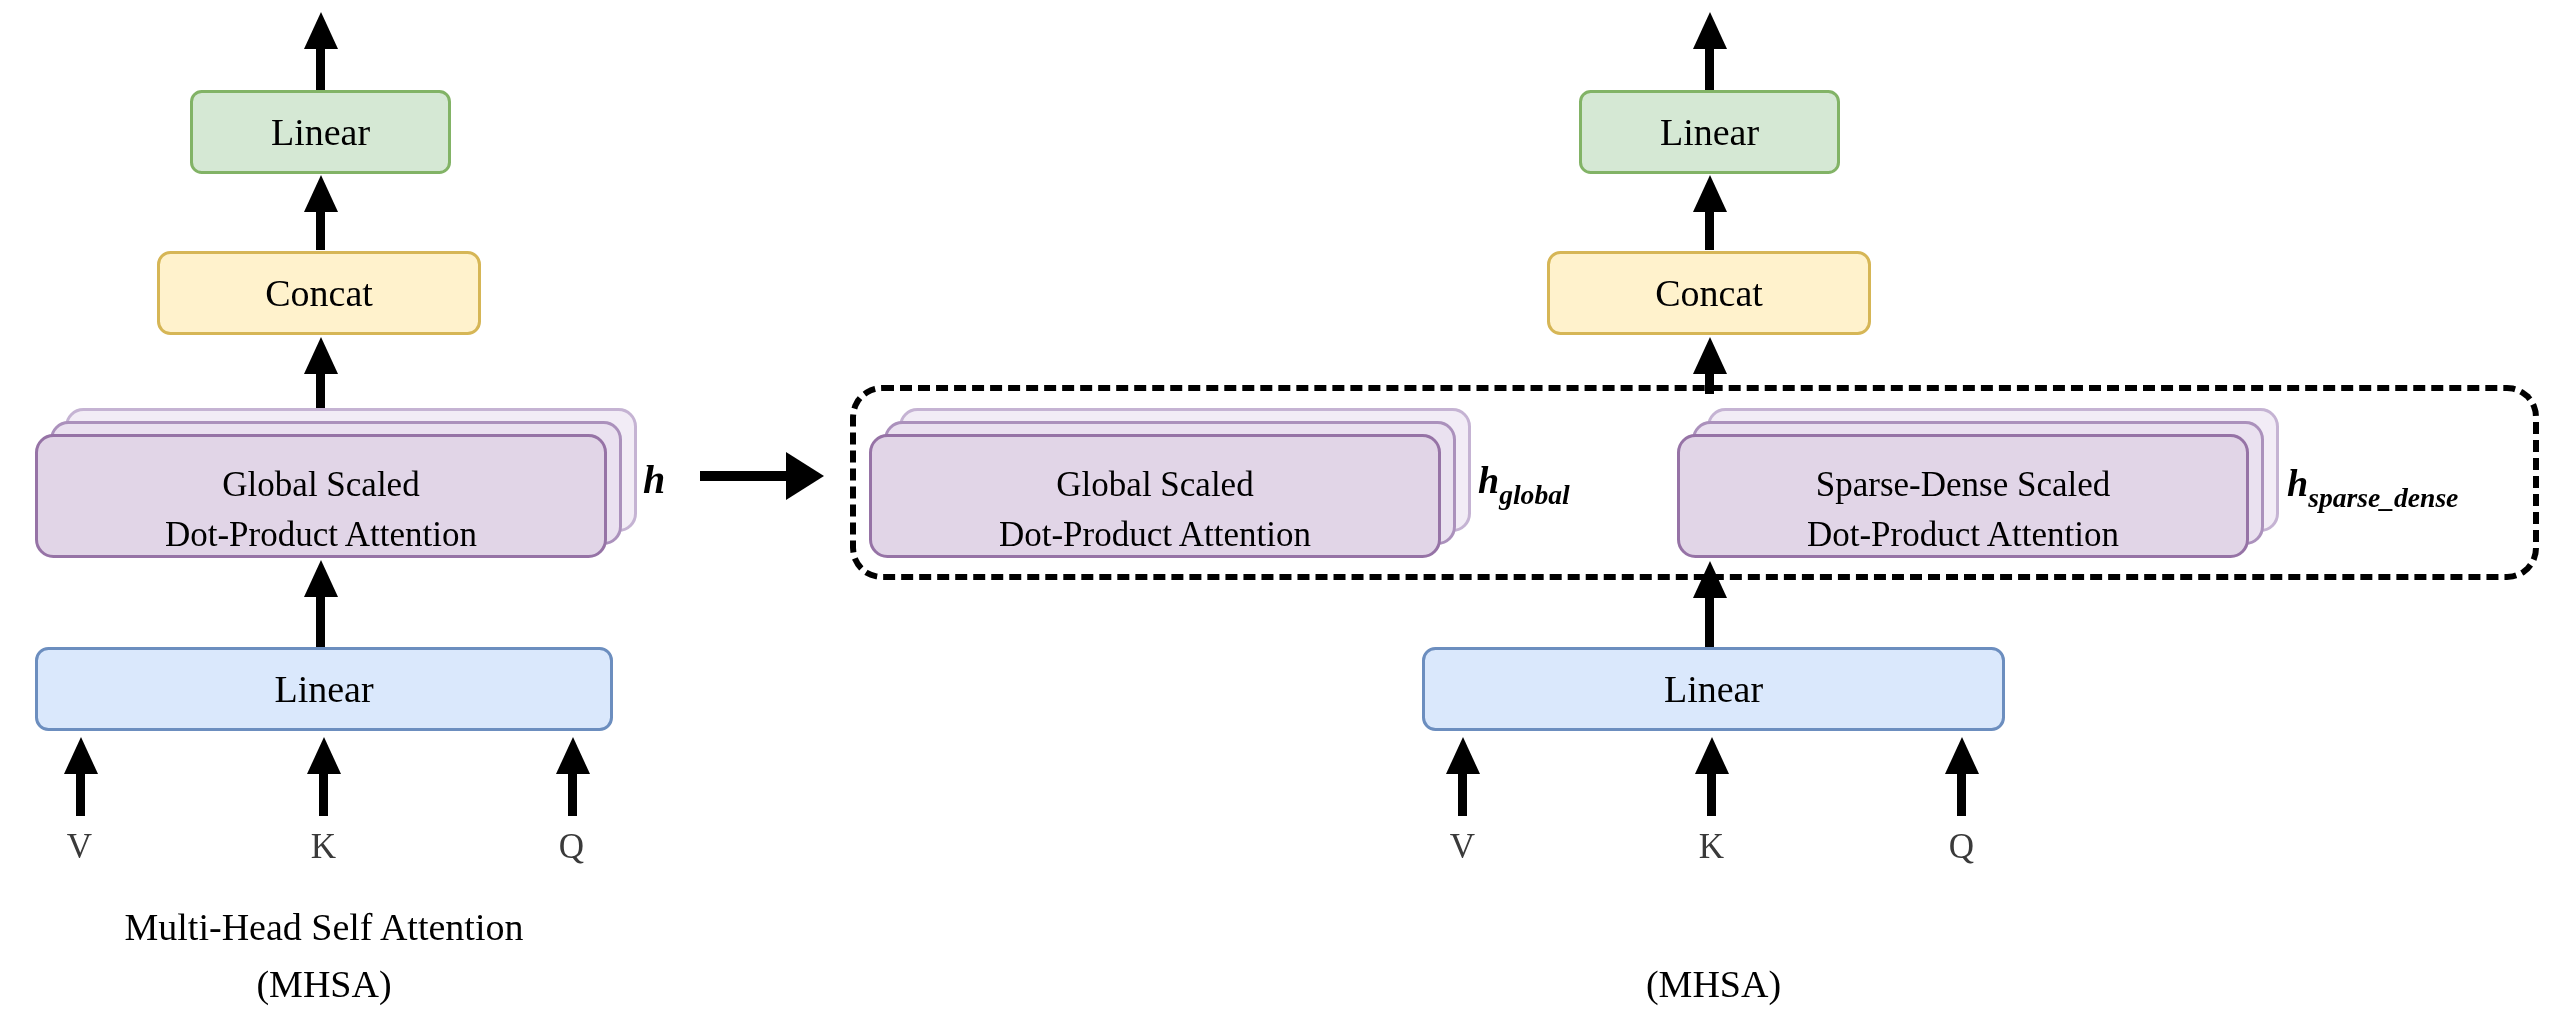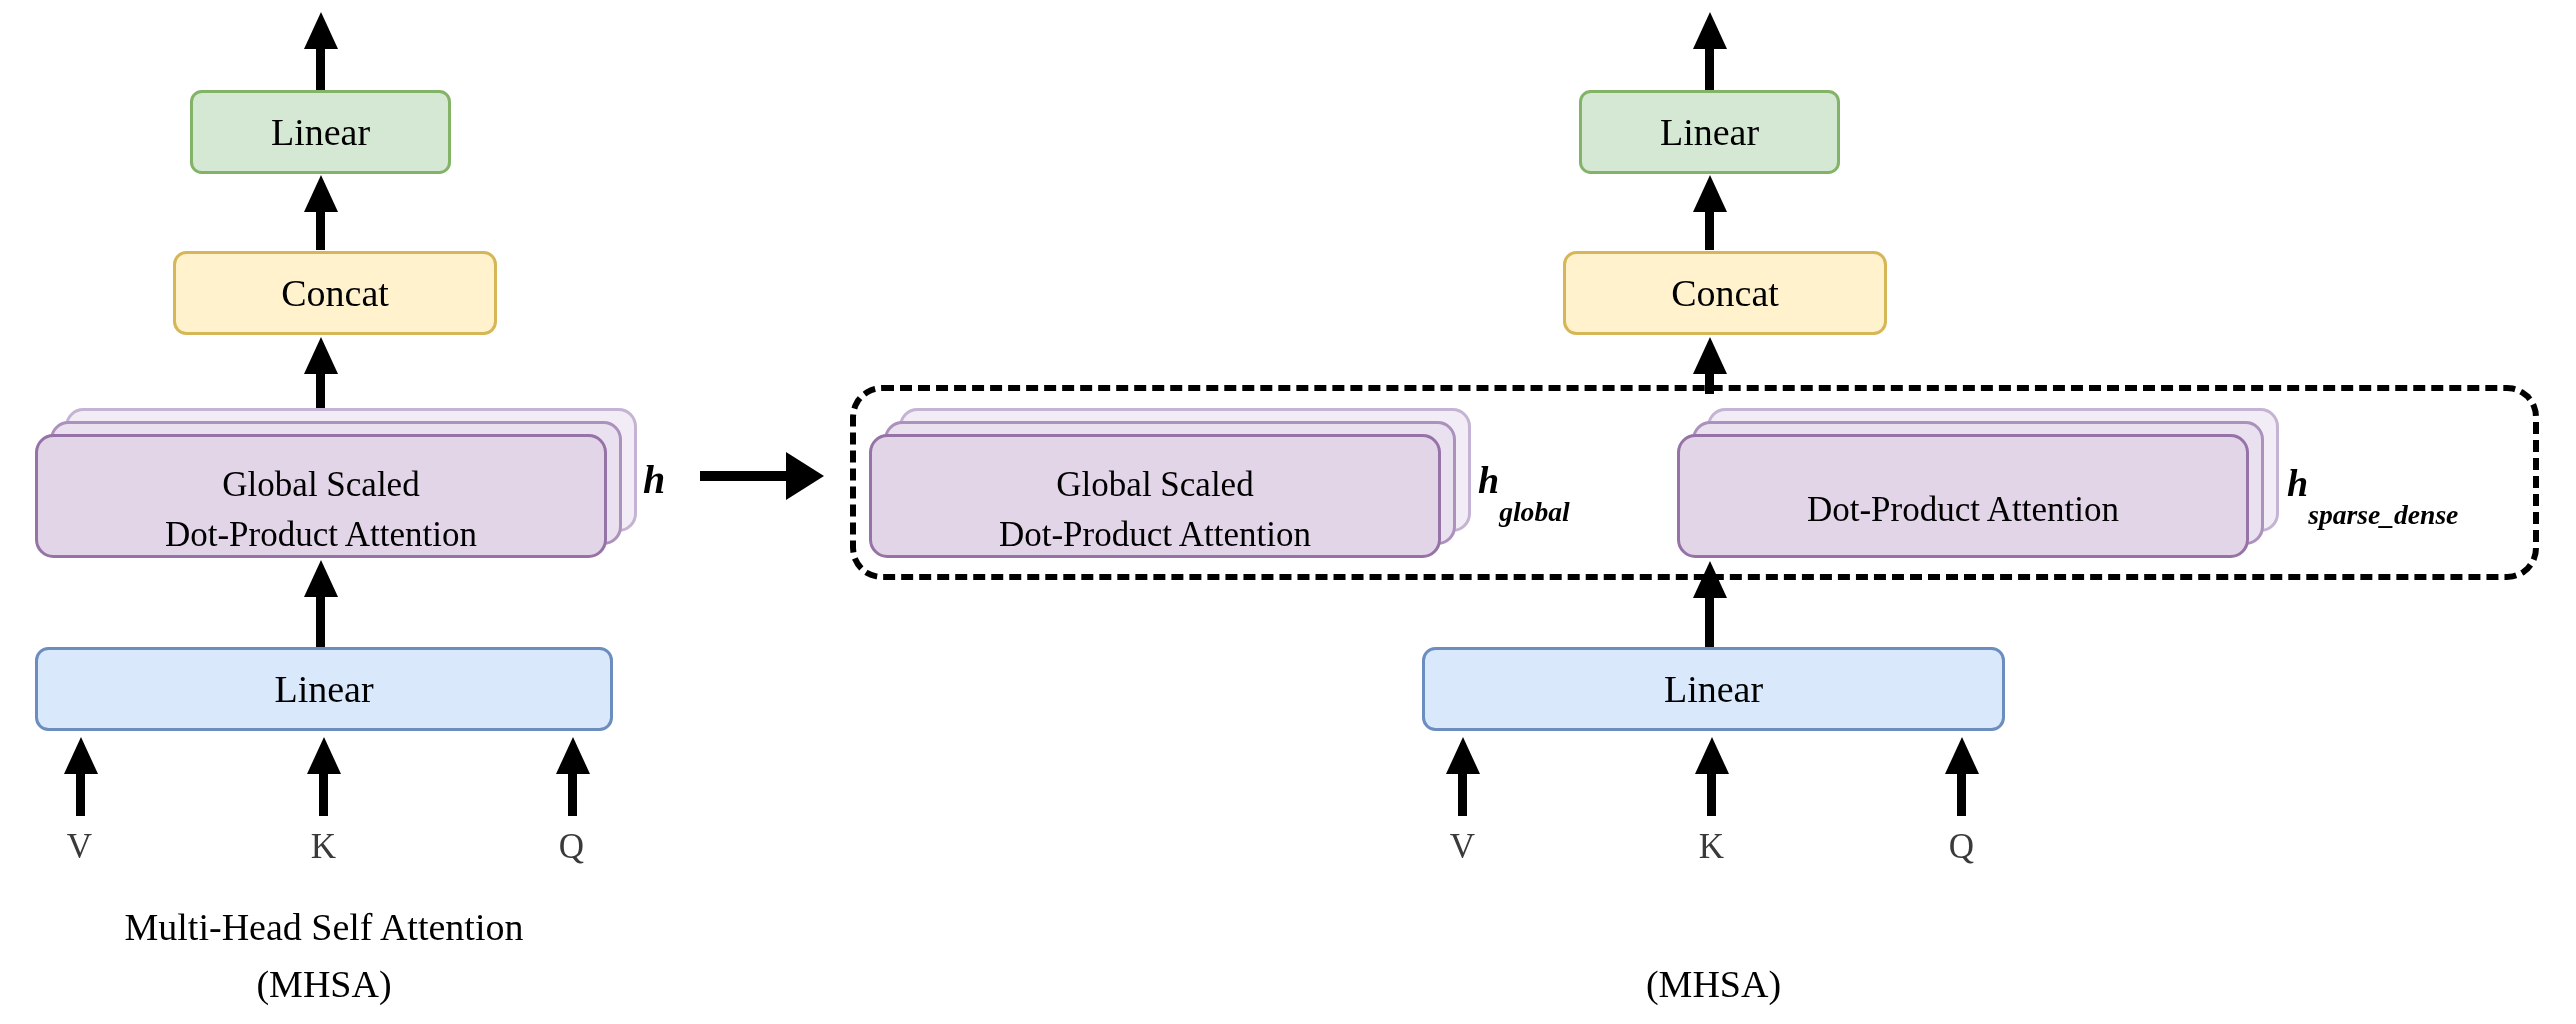--- a/index.html
+++ b/index.html
@@ -3,42 +3,42 @@
 <meta charset="utf-8">
 <style>
   html,body{margin:0;padding:0;background:#ffffff;}
   #canvas{position:relative;width:2576px;height:1024px;background:#ffffff;overflow:hidden;
           font-family:"Liberation Serif",serif;padding-left:34px;}
 
   .box{position:absolute;box-sizing:border-box;border:3.3px solid #000;border-radius:13.4px;
        display:flex;align-items:center;justify-content:center;
        font-size:38px;color:#000;}
   .green {background:#d5e8d4;border-color:#82b366;border-radius:11.7px;}
-  .yellow{background:#fff2cc;border-color:#d6b656;border-radius:13.4px;margin-left:16px;}
+  .yellow{background:#fff2cc;border-color:#d6b656;border-radius:13.4px;}
   .blue  {background:#dae8fc;border-color:#6c8ebf;border-radius:13.4px;}
   .purple{background:#e1d5e7;border-color:#9673a6;border-radius:18.4px;}
   .purple.mid {background:#eae1f0;border-color:#ab91bc;}
   .purple.back{background:#f2ecf6;border-color:#c5b3d3;}
   .stack-text{text-align:center;font-size:35px;line-height:50px;margin-top:28px;}
   .stack-text span{display:block;}
 
   .varrow{position:absolute;display:flex;flex-direction:column;align-items:center;}
   .varrow .head{width:0;height:0;border-left:17.5px solid transparent;border-right:17.5px solid transparent;
                 border-bottom:37px solid #000;}
   .varrow .shaft{width:8.4px;flex:1;background:#000;}
 
   .harrow{position:absolute;display:flex;flex-direction:row;align-items:center;}
   .harrow .shaft{height:9.2px;flex:1;background:#000;}
   .harrow .head{width:0;height:0;border-top:24px solid transparent;border-bottom:24px solid transparent;
                 border-left:38px solid #000;}
 
   .dashed-box{position:absolute;box-sizing:border-box;border:6.7px dashed #000;border-radius:32px;}
 
   .side-label{position:absolute;font-weight:bold;font-style:italic;font-size:40px;color:#000;white-space:nowrap;}
-  .sub{font-size:27.6px;position:relative;top:28px;font-weight:bold;font-style:italic;}
+  .sub{font-size:27.6px;position:relative;top:11px;font-weight:bold;font-style:italic;}
 
   .io-label{position:absolute;width:53px;text-align:center;font-size:35px;color:#3a3a3a;}
   .title{position:absolute;text-align:center;font-size:38px;color:#000;}
   .equation{position:absolute;font-size:42px;font-weight:bold;font-style:italic;color:#000;white-space:nowrap;}
   .equation .op{margin:0 11.7px;}
 </style>
 </head>
 <body>
 
 <div id="canvas">
@@ -145,20 +145,21 @@
     </div>
   </div>
   <div class="side-label" style="left:1478px;top:458px;font-size:38px;">
     <span>h</span><span class="sub">global</span>
   </div>
 
   <div class="box purple back" style="left:1707px;top:408px;width:572px;height:124px;"></div>
   <div class="box purple mid" style="left:1692px;top:421px;width:572px;height:124px;"></div>
   <div class="box purple" style="left:1677px;top:434px;width:572px;height:124px;">
     <div class="stack-text">
+      <span>Sparse-Dense Scaled</span>
       <span>Dot-Product Attention</span>
     </div>
   </div>
   <div class="side-label" style="left:2287px;top:461px;font-size:38px;">
     <span>h</span><span class="sub">sparse_dense</span>
   </div>
 
 
   <div class="varrow" style="left:1691px;top:561px;width:37px;height:86px;">
     <div class="head"></div>

